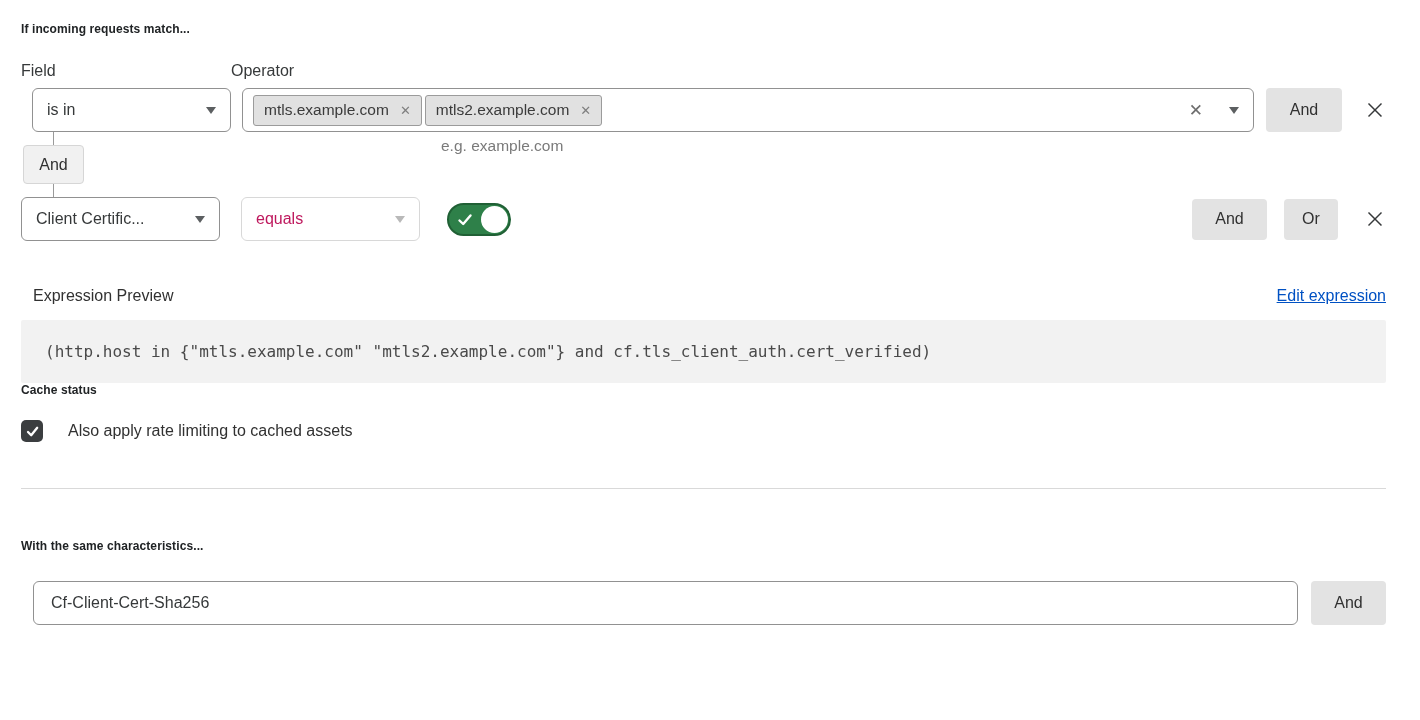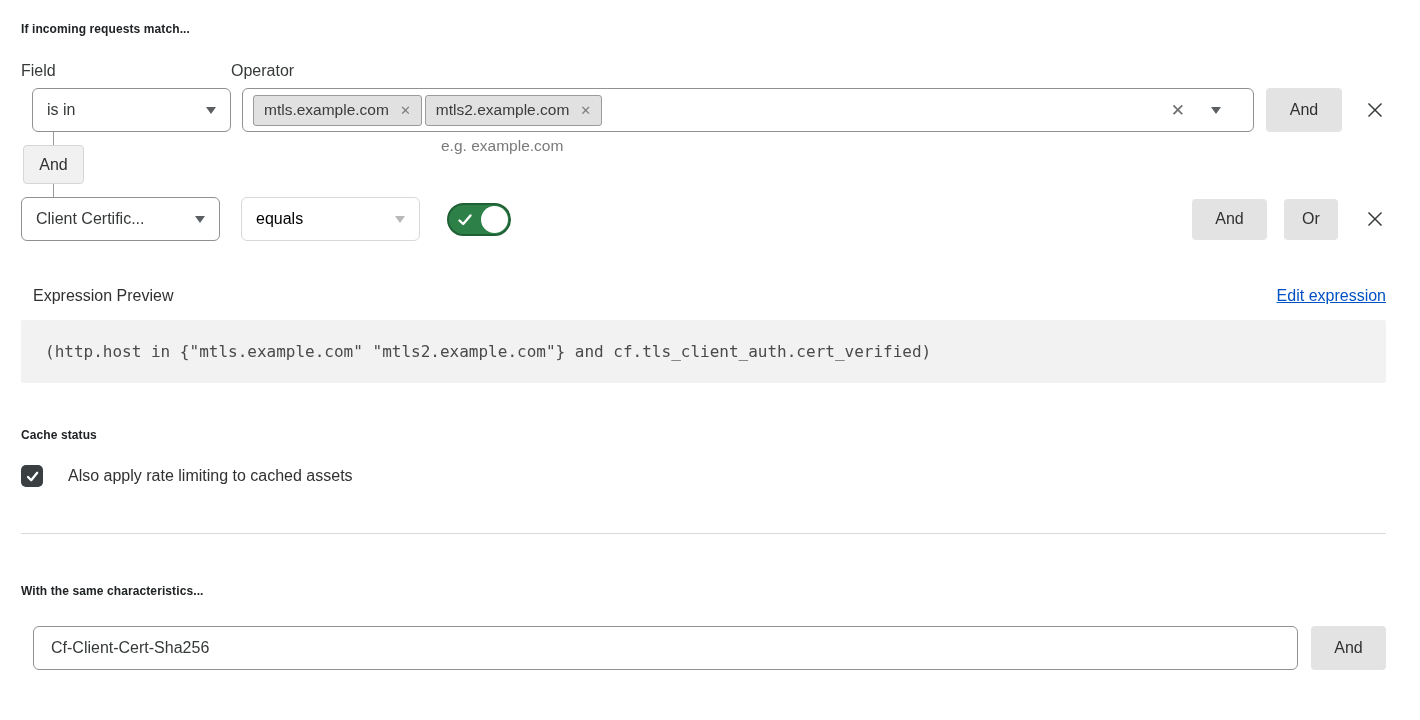--- a/index.html
+++ b/index.html
@@ -31,34 +31,34 @@
     border: 1px solid #919191; border-radius: 6px;
     background: #fff; padding: 0 14px; font-size: 16px; color: #36393a;
     cursor: pointer;
   }
   .select .sel-text { flex: 1; white-space: nowrap; overflow: hidden; }
   .chev {
     width: 0; height: 0; margin-left: 10px;
     border-left: 5.5px solid transparent; border-right: 5.5px solid transparent;
     border-top: 7px solid #5c5f61;
   }
-  .select.disabled { border-color: #d8d8d8; color: #000000; cursor: default; }
+  .select.disabled { border-color: #d8d8d8; color: #be185d; cursor: default; }
   .select.disabled .chev { border-top-color: #b9b9b9; }
 
   .w199 { width: 199px; }
   .gap11 { width: 11px; } .gap12 { width: 12px; } .gap13 { width: 13px; }
   .gap21 { width: 21px; } .gap22 { width: 22px; } .gap26 { width: 26px; }
   .gap27 { width: 27px; } .gap17 { width: 17px; }
   .spacer { flex: 1; }
 
   
   .multiselect {
     flex: 1; display: flex; align-items: center;
     border: 1px solid #919191; border-radius: 6px; background: #fff;
-    padding: 0 32px 0 7px;
+    padding: 0 14px 0 7px;
   }
   .tag {
     display: flex; align-items: center; height: 31px;
     background: #e1e1e1; border: 1px solid #9b9b9b; border-radius: 3px;
     padding: 0 10px; margin-left: 3px;
     font-size: 15.5px; color: #3b3b3b; white-space: nowrap;
   }
   .tag .tag-x {
     margin-left: 11px; color: #7e7e7e; font-size: 13px; line-height: 1;
     cursor: pointer;
@@ -113,21 +113,21 @@
   .expr-header { display: flex; justify-content: space-between; align-items: flex-end; margin-top: 46px; margin-left: 12px; }
   .expr-label { font-size: 16px; color: #313131; }
   .expr-link { font-size: 16px; color: #0051c3; text-decoration: underline; cursor: pointer; }
   .code-block {
     margin-top: 15px; background: #f2f2f2; border-radius: 2px;
     padding: 22px 24px; font-family: "DejaVu Sans Mono", monospace;
     font-size: 16px; color: #4a4a4a; white-space: nowrap;
   }
 
   
-  .cache-title { margin-top: 45px; }
+  .cache-title { }
   .check-row { display: flex; align-items: center; margin-top: 23px; }
   .checkbox {
     width: 22px; height: 22px; background: #3b3e40; border-radius: 5px;
     display: flex; align-items: center; justify-content: center; cursor: pointer;
   }
   .check-label { margin-left: 25px; font-size: 16px; color: #313131; }
 
   .divider { border: none; border-top: 1px solid #d9d9d9; margin-top: 46px; }
 
   .chars-title { margin-top: 50px; }

